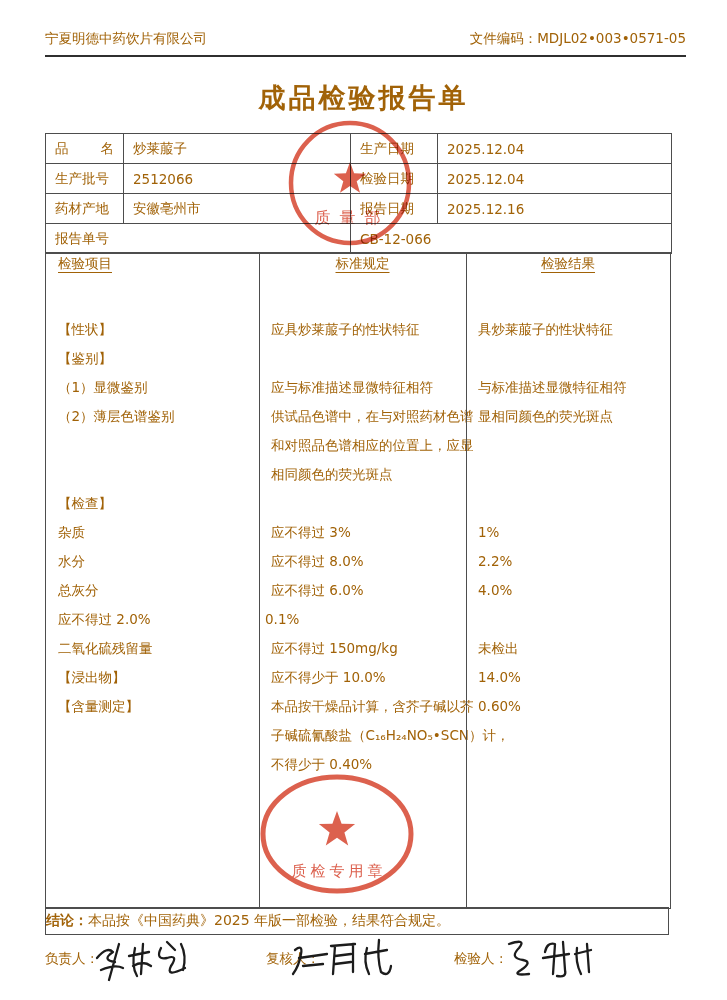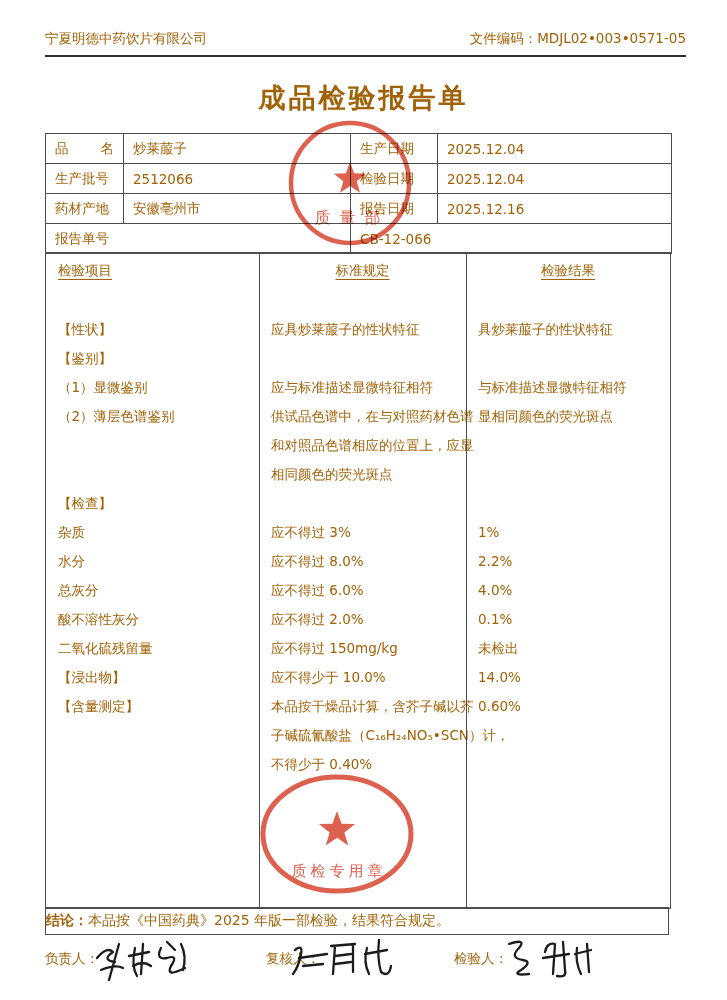--- a/index.html
+++ b/index.html
@@ -12,21 +12,21 @@
   .hdr-rule{position:absolute;top:55px;left:45px;width:641px;height:2px;background:#2f2f2f;}
   .title{position:absolute;top:80px;left:0;width:727px;text-align:center;font-size:27px;font-weight:bold;letter-spacing:3px;}
   
   table.info{position:absolute;top:133px;left:45px;width:626px;border-collapse:collapse;table-layout:fixed;font-size:13.5px;}
   table.info td{border:1px solid #4d4d4d;height:29px;padding:0 9px;white-space:nowrap;overflow:hidden;}
   td.spread{text-align:justify;text-align-last:justify;}
   
   .main{position:absolute;top:252px;left:45px;width:624px;height:655px;border:1px solid #4d4d4d;}
   .vline{position:absolute;top:0;bottom:0;width:1px;background:#4d4d4d;}
   .vline1{left:213px;} .vline2{left:420px;}
-  .mt-header{display:flex;height:40px;align-items:flex-start;padding-top:9px;box-sizing:border-box;font-size:13.5px;}
+  .mt-header{display:flex;height:40px;align-items:flex-start;padding-top:2px;box-sizing:border-box;font-size:13.5px;}
   .mt-gap{height:22px;}
   .mt-row{display:flex;height:29px;line-height:29px;font-size:13.5px;}
   .cell{box-sizing:border-box;white-space:nowrap;overflow:visible;}
   .c1{width:213px;padding-left:12px;}
   .c2{width:207px;padding-left:12px;}
   .c3{width:204px;padding-left:12px;}
   .mt-header .hc{text-decoration:underline;text-underline-offset:4px;}
   .mt-header .c1{padding-left:12px;}
   .mt-header .c2,.mt-header .c3{text-align:center;padding-left:0;}
   
@@ -158,21 +158,20 @@
       <div class="cell c3">2.2%</div>
     </div>
 
     <div class="mt-row">
       <div class="cell c1">总灰分</div>
       <div class="cell c2">应不得过 6.0%</div>
       <div class="cell c3">4.0%</div>
     </div>
 
     <div class="mt-row">
-      <div class="cell c1">酸不溶性灰分</div>
       <div class="cell c2">应不得过 2.0%</div>
       <div class="cell c3">0.1%</div>
     </div>
 
     <div class="mt-row">
       <div class="cell c1">二氧化硫残留量</div>
       <div class="cell c2">应不得过 150mg/kg</div>
       <div class="cell c3">未检出</div>
     </div>
 

